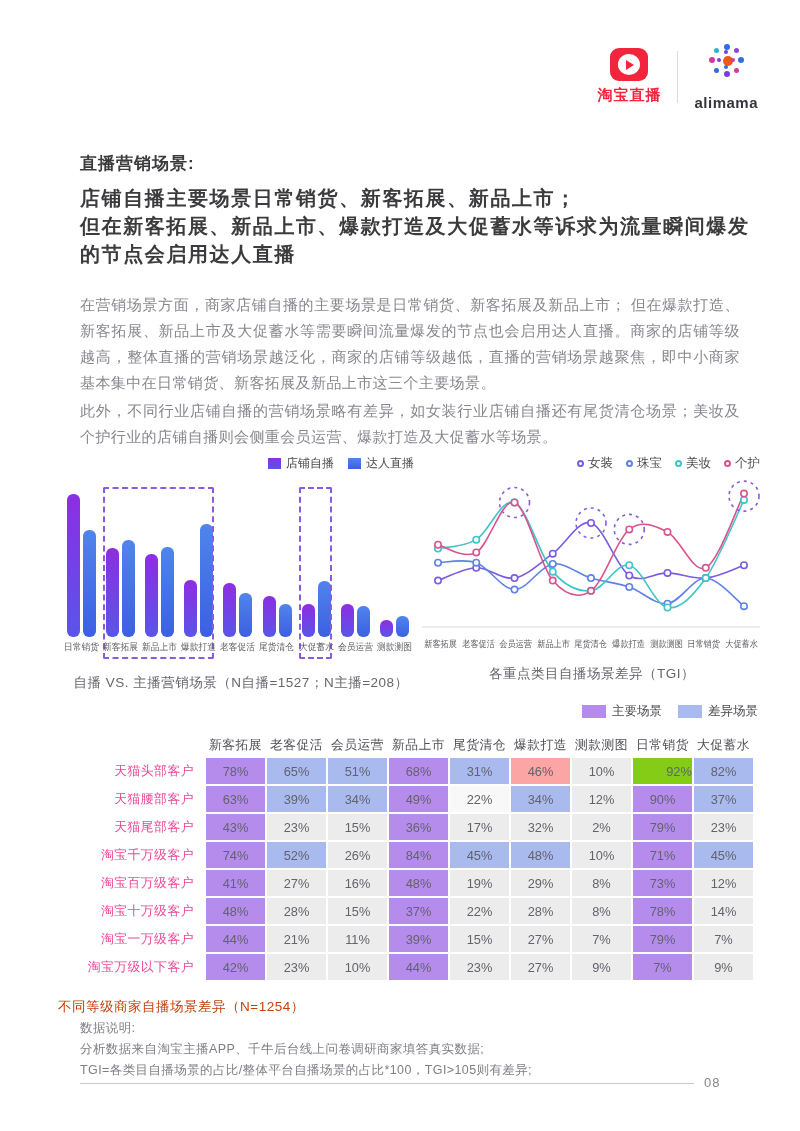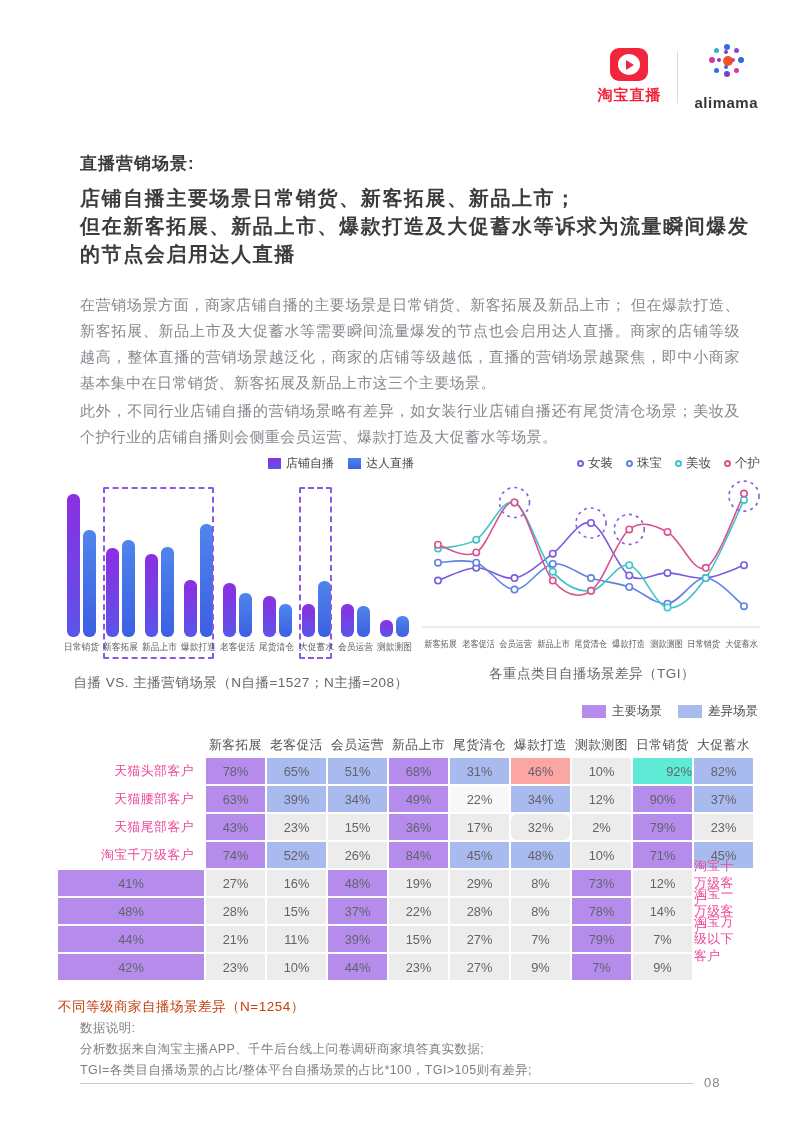--- a/index.html
+++ b/index.html
@@ -302,52 +302,53 @@
         <div class="hcell">日常销货</div>
         <div class="hcell">大促蓄水</div>
         <div class="rlabel">天猫头部客户</div>
         <div class="cell" style="background: rgb(181, 140, 235);">78%</div>
         <div class="cell" style="background: rgb(169, 186, 238);">65%</div>
         <div class="cell" style="background: rgb(169, 186, 238);">51%</div>
         <div class="cell" style="background: rgb(181, 140, 235);">68%</div>
         <div class="cell" style="background: rgb(169, 186, 238);">31%</div>
         <div class="cell" style="background: #fca5a5; text-align: right;">46%</div>
         <div class="cell" style="background: rgb(236, 236, 236);">10%</div>
-        <div class="cell" style="background: #5eead4; padding-left: 33px;">92%</div>
+        <div class="cell" style="background: #84cc16; padding-left: 33px;">92%</div>
         <div class="cell" style="background: rgb(169, 186, 238);">82%</div>
         <div class="rlabel">天猫腰部客户</div>
         <div class="cell" style="background: rgb(181, 140, 235);">63%</div>
         <div class="cell" style="background: rgb(169, 186, 238);">39%</div>
         <div class="cell" style="background: rgb(169, 186, 238);">34%</div>
         <div class="cell" style="background: rgb(181, 140, 235);">49%</div>
         <div class="cell" style="background: rgb(248, 248, 248);">22%</div>
         <div class="cell" style="background: rgb(169, 186, 238);">34%</div>
         <div class="cell" style="background: rgb(236, 236, 236);">12%</div>
         <div class="cell" style="background: rgb(181, 140, 235);">90%</div>
         <div class="cell" style="background: rgb(169, 186, 238);">37%</div>
         <div class="rlabel">天猫尾部客户</div>
         <div class="cell" style="background: rgb(181, 140, 235);">43%</div>
         <div class="cell" style="background: rgb(236, 236, 236);">23%</div>
         <div class="cell" style="background: rgb(236, 236, 236);">15%</div>
         <div class="cell" style="background: rgb(181, 140, 235);">36%</div>
         <div class="cell" style="background: rgb(236, 236, 236);">17%</div>
-        <div class="cell" style="background: rgb(236, 236, 236); border-radius: 6px;">32%</div>
+        <div class="cell" style="background: rgb(236, 236, 236);">32%</div>
         <div class="cell" style="background: rgb(236, 236, 236);">2%</div>
         <div class="cell" style="background: rgb(181, 140, 235);">79%</div>
         <div class="cell" style="background: rgb(236, 236, 236);">23%</div>
         <div class="rlabel">淘宝千万级客户</div>
         <div class="cell" style="background: rgb(181, 140, 235);">74%</div>
         <div class="cell" style="background: rgb(169, 186, 238);">52%</div>
         <div class="cell" style="background: rgb(236, 236, 236);">26%</div>
         <div class="cell" style="background: rgb(181, 140, 235);">84%</div>
         <div class="cell" style="background: rgb(169, 186, 238);">45%</div>
         <div class="cell" style="background: rgb(169, 186, 238);">48%</div>
         <div class="cell" style="background: rgb(236, 236, 236);">10%</div>
         <div class="cell" style="background: rgb(181, 140, 235);">71%</div>
         <div class="cell" style="background: rgb(169, 186, 238);">45%</div>
+        <div class="rlabel">淘宝百万级客户</div>
         <div class="cell" style="background: rgb(181, 140, 235);">41%</div>
         <div class="cell" style="background: rgb(236, 236, 236);">27%</div>
         <div class="cell" style="background: rgb(236, 236, 236);">16%</div>
         <div class="cell" style="background: rgb(181, 140, 235);">48%</div>
         <div class="cell" style="background: rgb(236, 236, 236);">19%</div>
         <div class="cell" style="background: rgb(236, 236, 236);">29%</div>
         <div class="cell" style="background: rgb(236, 236, 236);">8%</div>
         <div class="cell" style="background: rgb(181, 140, 235);">73%</div>
         <div class="cell" style="background: rgb(236, 236, 236);">12%</div>
         <div class="rlabel">淘宝十万级客户</div>

